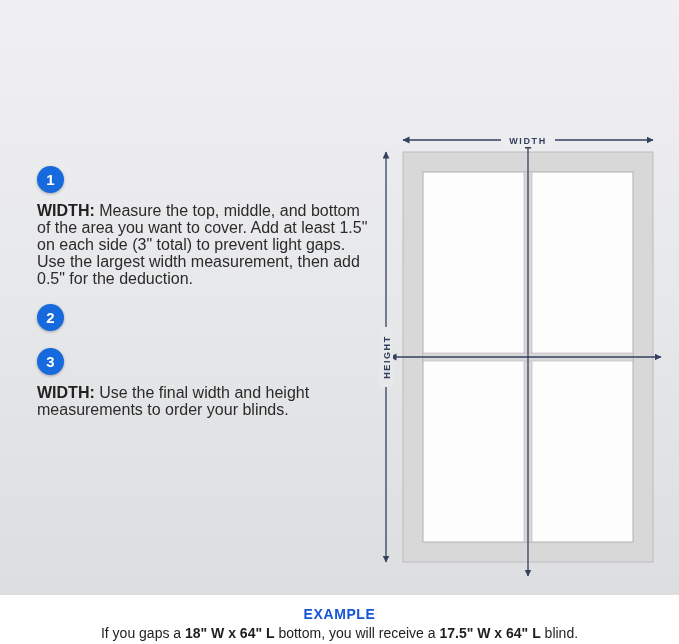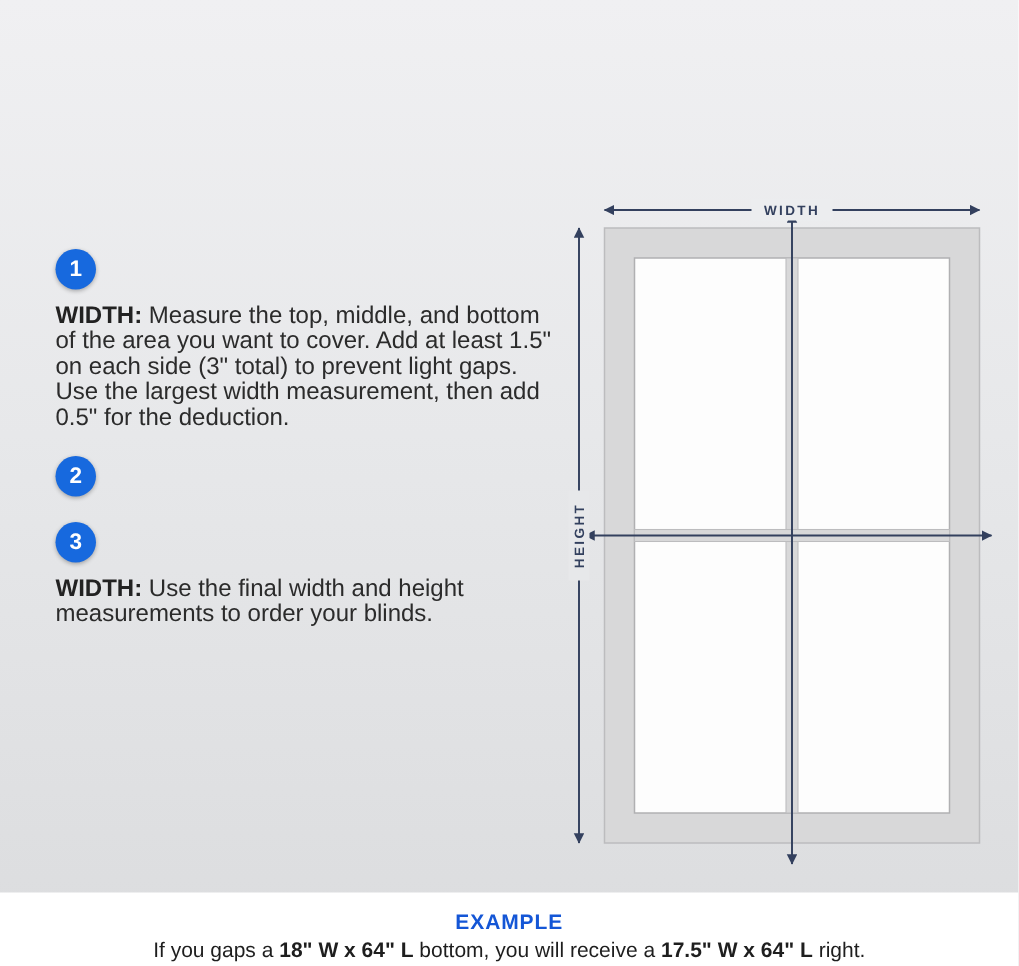--- a/index.html
+++ b/index.html
@@ -88,16 +88,16 @@
       <line x1="10" y1="22" x2="10" y2="432" stroke="#33405e" stroke-width="1.3" marker-start="url(#ah)" marker-end="url(#ah)"></line>
       <g transform="translate(10,227) rotate(-90)">
         <rect x="-30" y="-7" width="60" height="14" fill="#e7e8ea"></rect>
         <text x="0" y="3.5" text-anchor="middle" class="meas-label">HEIGHT</text>
       </g>
     </svg>
   </div>
 
   <div class="footer">
     <div class="example-heading">EXAMPLE</div>
-    <div class="example-text"><span>If you gaps a </span><b>18" W x 64" L</b><span> bottom, you will receive a </span><b>17.5" W x 64" L</b><span> right.</span></div>
+    <div class="example-text"><span>If you gaps a </span><b>18" W x 64" L</b><span> bottom, you will receive a </span><b>17.5" W x 64" L</b><span> blind.</span></div>
   </div>
 
 </div>
 
 </body></html>

